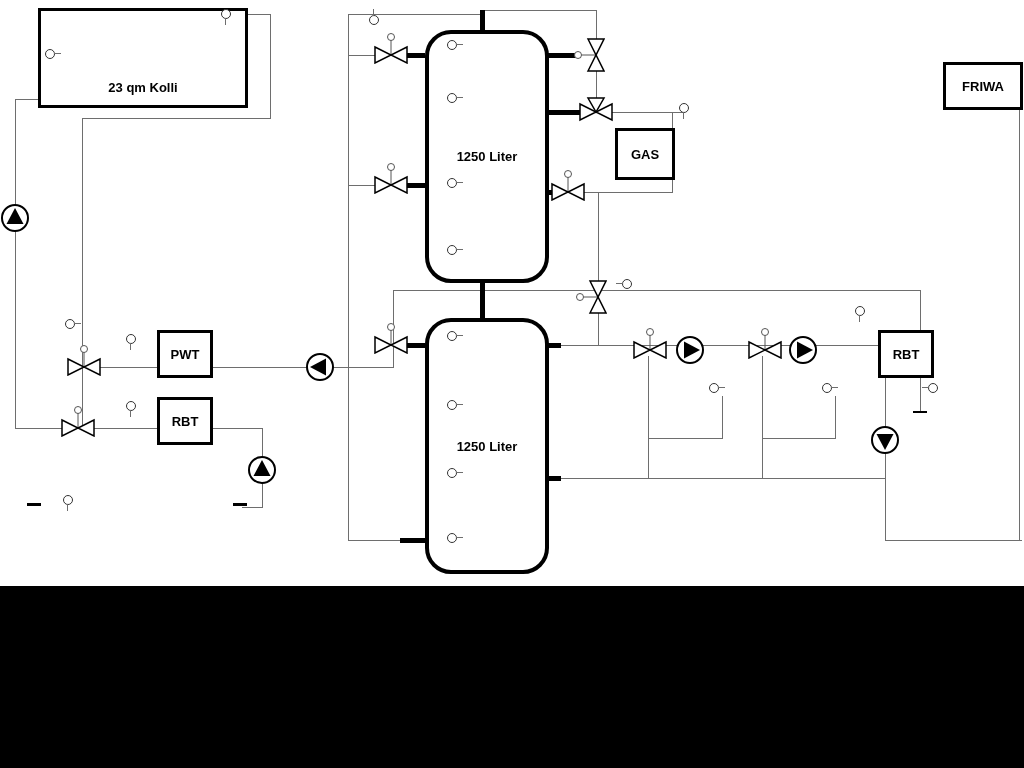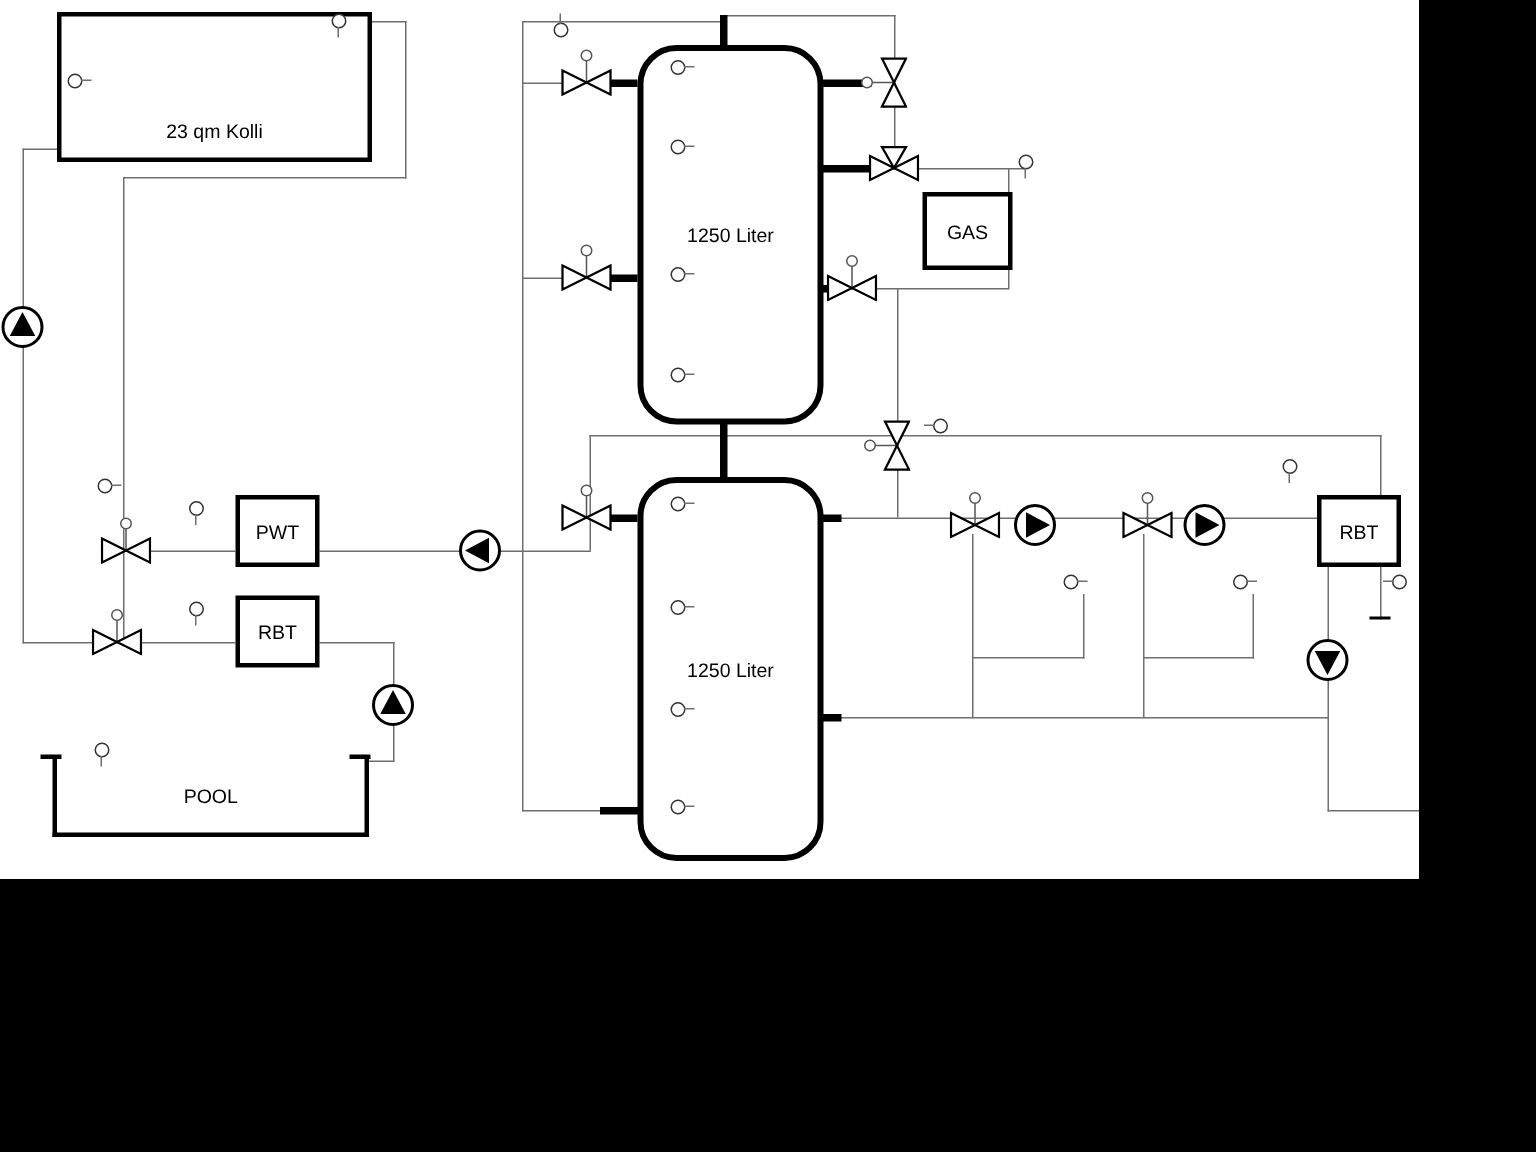--- a/index.html
+++ b/index.html
@@ -1,17 +1,17 @@
 <!DOCTYPE html>
 <html><head>
 <meta charset="utf-8">
 <style>
   html,body{margin:0;padding:0;background:#000;}
-  .stage{position:relative;width:946px;height:768px;background:#000;overflow:hidden;
-         font-family:"Liberation Sans", sans-serif;color:#000;}
+  .stage{position:relative;width:1024px;height:768px;background:#000;overflow:hidden;
+         font-family:"Liberation Sans", sans-serif;color:#000;font-weight:bold;}
   .paper{position:absolute;left:0;top:0;width:1024px;height:586px;background:#fff;}
   .band{position:absolute;left:0;top:586px;width:1024px;height:182px;background:#000;}
 
   .pipe{position:absolute;background:#6e6e6e;}
   .pipe.dark{background:#000;}
   .port{position:absolute;background:#000;}
 
   .box{position:absolute;border:3px solid #000;background:#fff;
        display:flex;align-items:center;justify-content:center;font-size:13px;}
   .box span{white-space:nowrap;}
@@ -112,28 +112,28 @@
     </div>
 
     <div class="box" style="left:157px;top:397px;width:50px;height:42px">
       <span>RBT</span>
     </div>
 
     <div class="box" style="left:615px;top:128px;width:54px;height:46px">
       <span>GAS</span>
     </div>
 
+    <div class="box" style="left:943px;top:62px;width:74px;height:42px">
+      <span>FRIWA</span>
+    </div>
 
     <div class="box" style="left:878px;top:330px;width:50px;height:42px">
       <span>RBT</span>
     </div>
 
-    <div class="pool" style="left:35px;top:505px;width:205px;height:50px">
-      <span>POOL</span>
-    </div>
     <div class="pipe dark" style="left:27px;top:503px;width:14px;height:3px"></div>
     <div class="pipe dark" style="left:233px;top:503px;width:14px;height:3px"></div>
 
     <div class="sym" style="left:67px;top:344px">
       <svg width="34" height="32" viewBox="0 0 34 32">
           <line x1="17" y1="8" x2="17" y2="23" stroke="#555"></line>
           <circle cx="17" cy="5" r="3.5" fill="#fff" stroke="#555"></circle>
           <path d="M1,15 L17,23 L1,31 Z" fill="#fff" stroke="#000" stroke-width="1.5"></path>
           <path d="M33,15 L17,23 L33,31 Z" fill="#fff" stroke="#000" stroke-width="1.5"></path>
         </svg>

